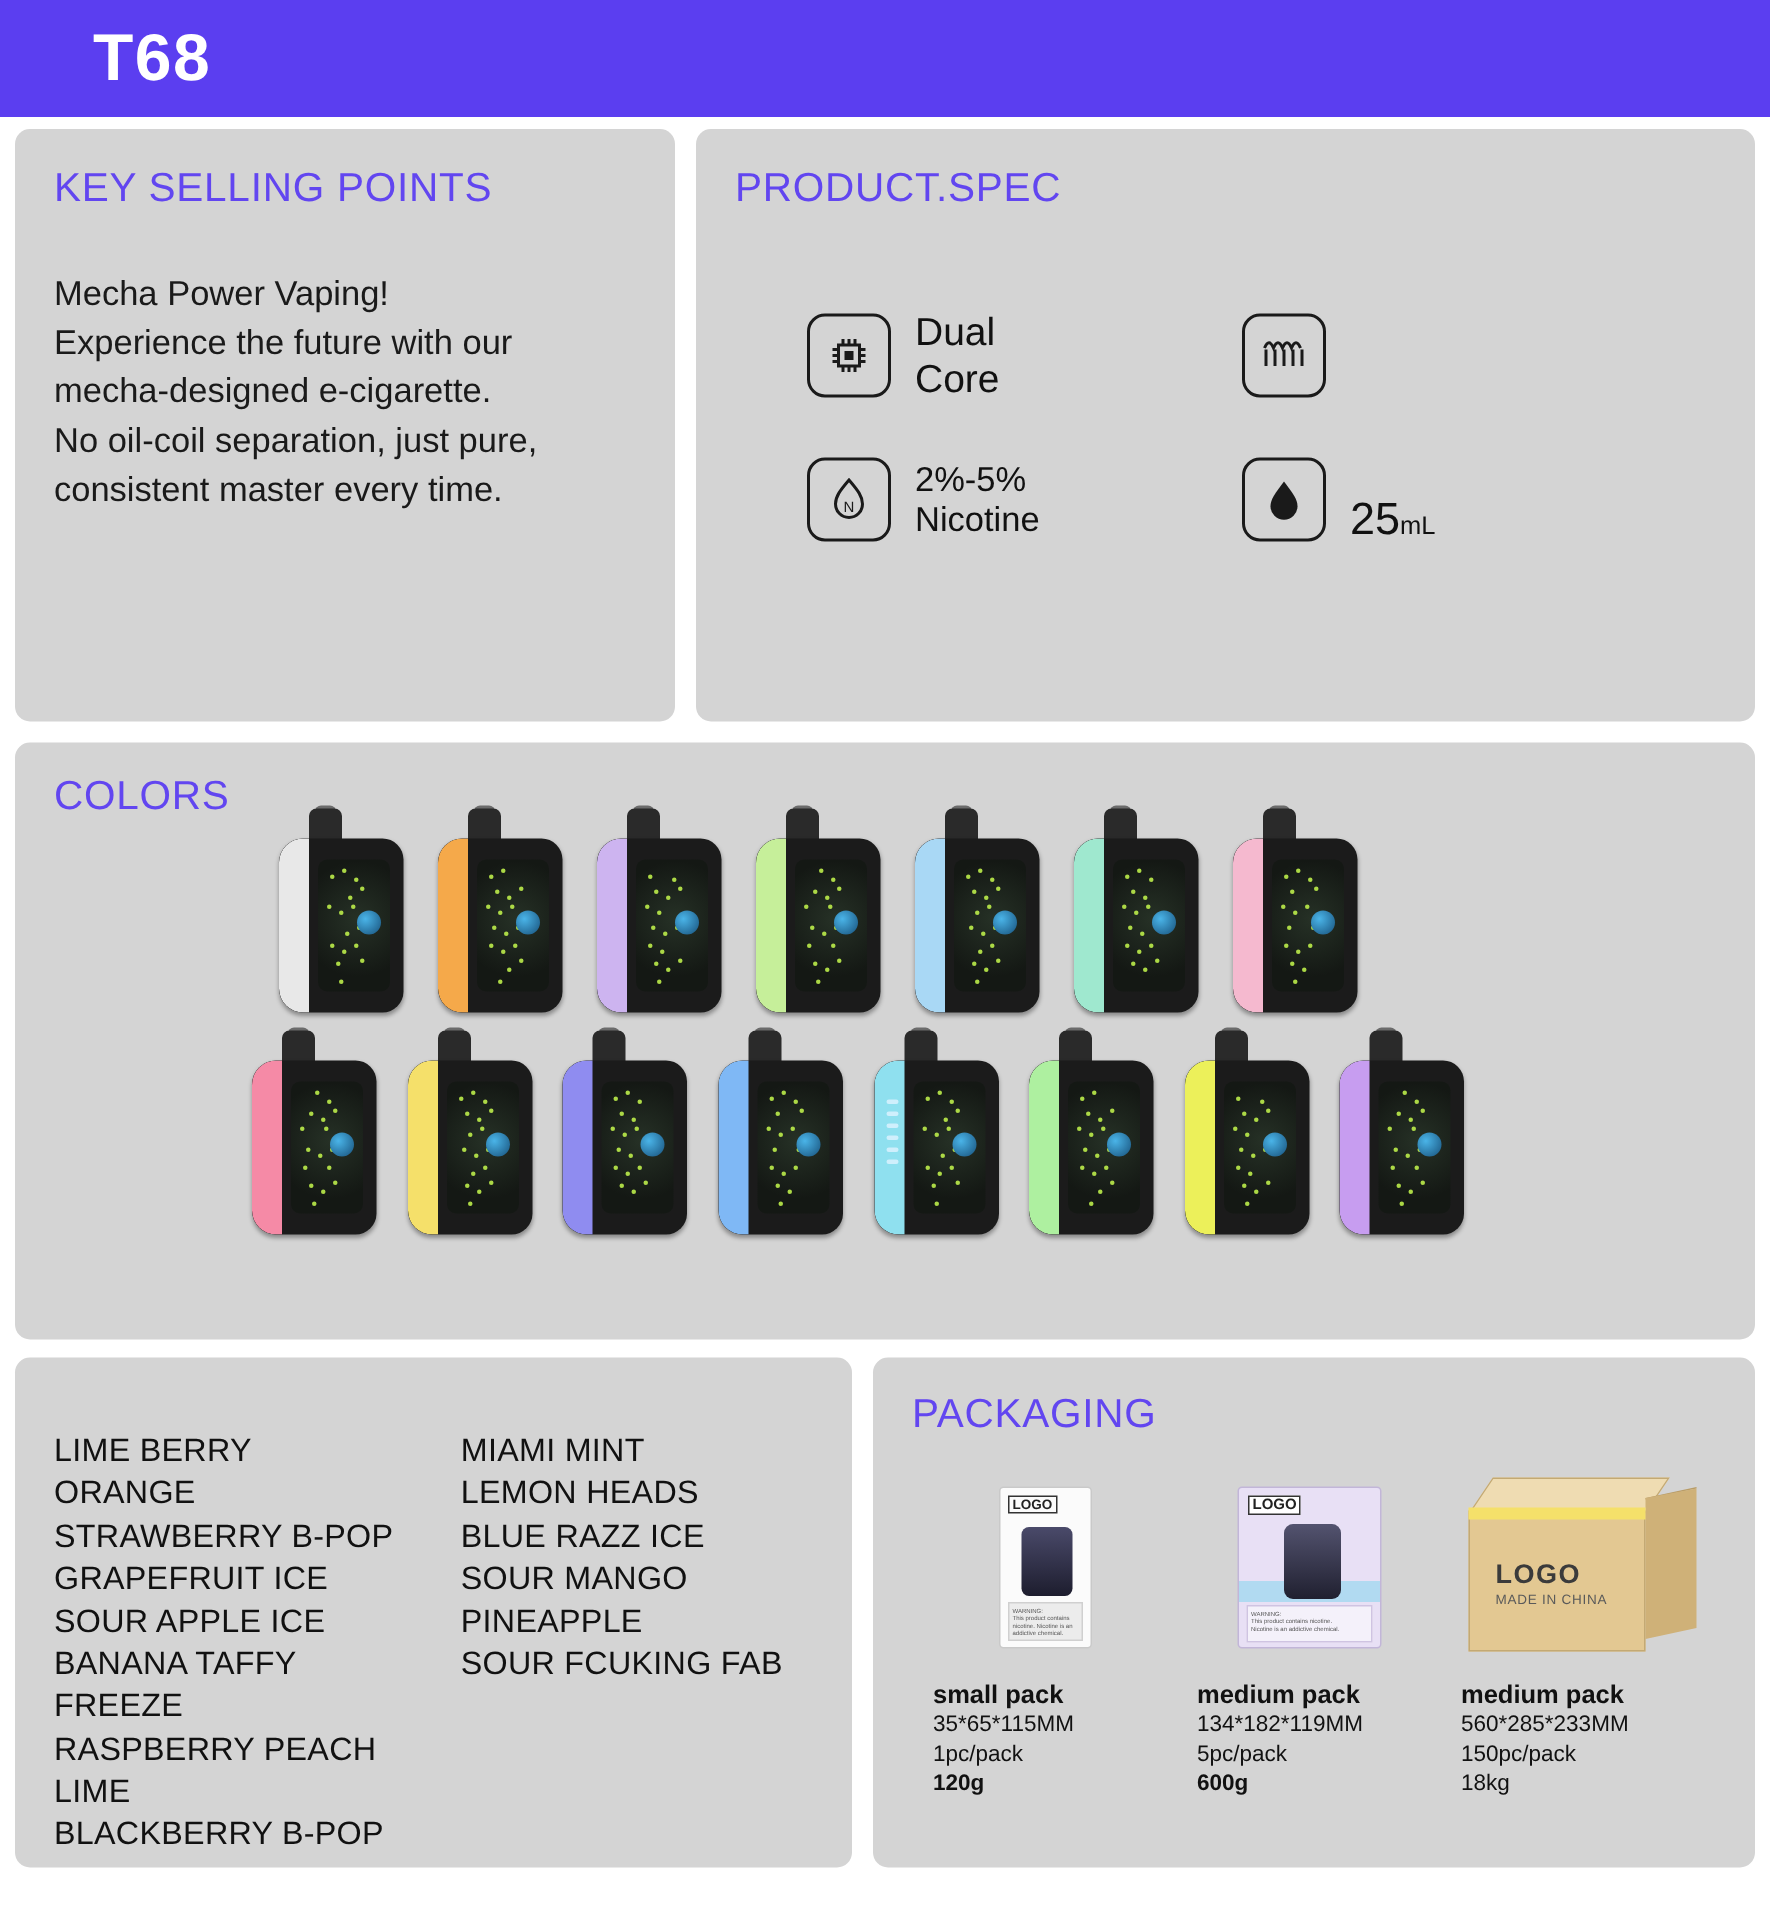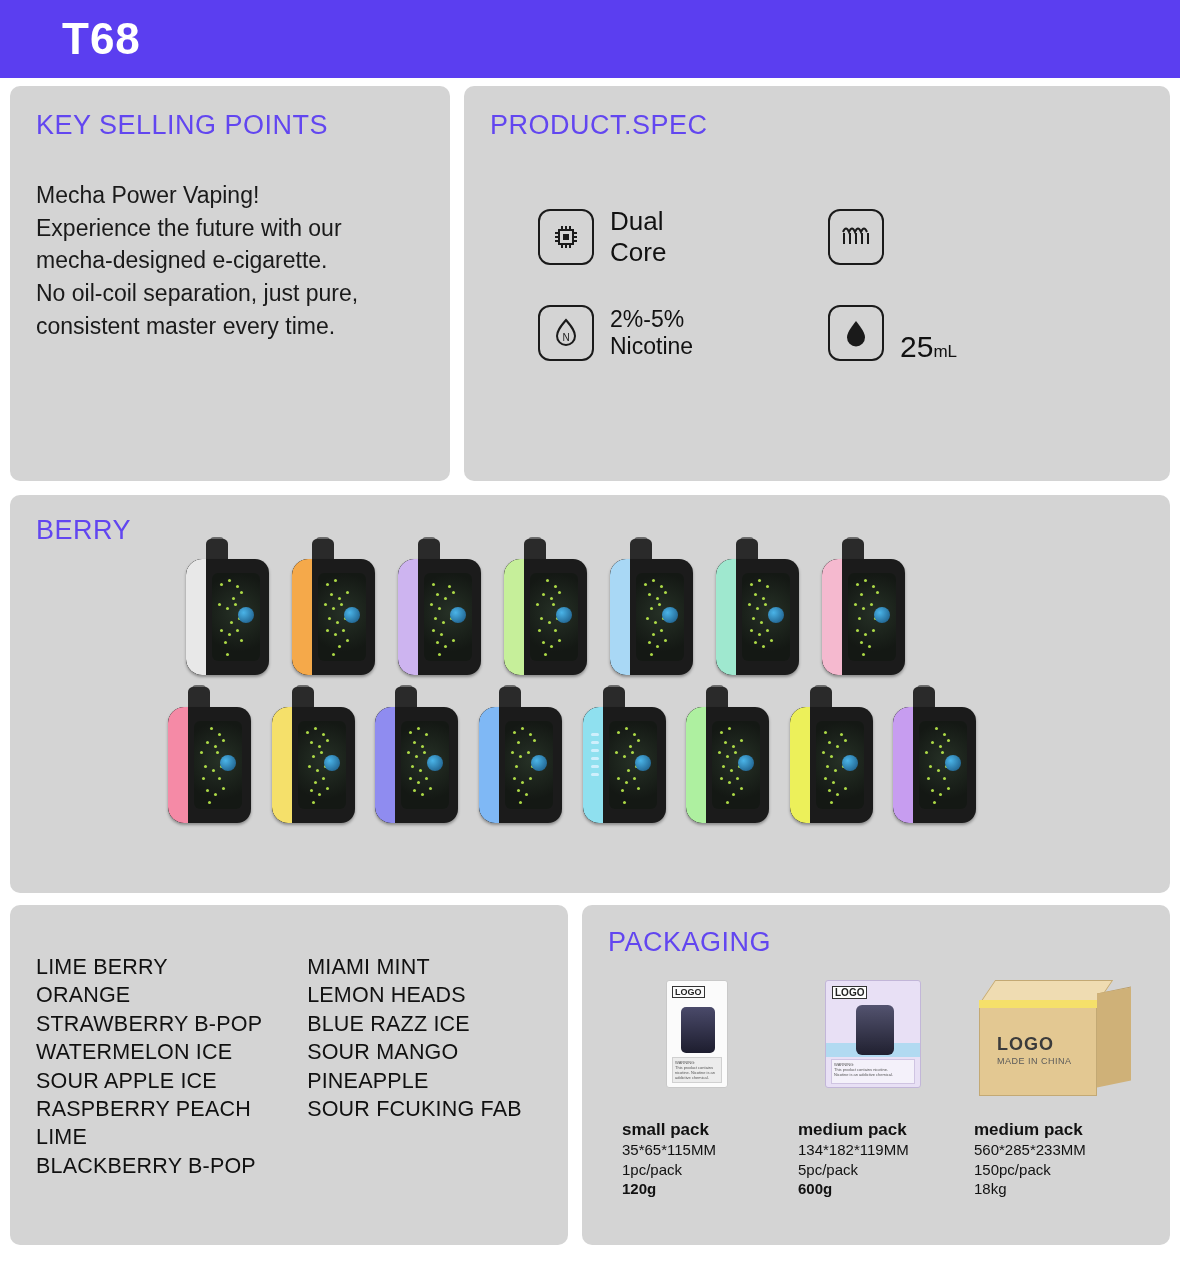--- a/index.html
+++ b/index.html
@@ -227,21 +227,21 @@
   .pack {
     width: 150px;
     display: flex;
     flex-direction: column;
     align-items: flex-start;
   }
   .pack-art {
     width: 100%;
     display: flex;
     justify-content: center;
-    align-items: flex-start;
+    align-items: center;
     height: 130px;
   }
   .pack-name {
     font-size: 17px;
     font-weight: bold;
     color: #111;
     margin-top: 10px;
   }
   .pack-line {
     font-size: 15px;
@@ -463,21 +463,21 @@
           <div class="spec-label">
             <span style="font-size:30px">25</span><span class="sm">mL</span>
           </div>
         </div>
 
       </div>
     </div>
   </div>
 
   <div class="panel colors">
-    <div class="panel-title">BERRY</div>
+    <div class="panel-title">COLORS</div>
     <div class="device-rows">
       <div class="device-row" id="row1">
           <div class="device">
             <div class="dev-tip"></div>
             <div class="dev-top"></div>
             <div class="dev-body">
               <div class="dev-stripe" style="background:#e8e8e8"></div>
               <div class="dev-screen">
                 <div class="dev-dots">
                   <i style="left:8px;top:10px"></i>
@@ -924,22 +924,23 @@
     </div>
   </div>
 
   <div class="row3">
 
     <div class="panel flavor">
       <div class="flavor-cols">
         <div class="flavor-col" id="flavor-col-1">
             <div class="flavor-item">LIME BERRY ORANGE</div>
             <div class="flavor-item">STRAWBERRY B-POP</div>
-            <div class="flavor-item">WATERMELON ICE</div>
+            <div class="flavor-item">GRAPEFRUIT ICE</div>
             <div class="flavor-item">SOUR APPLE ICE</div>
+            <div class="flavor-item">BANANA TAFFY FREEZE</div>
             <div class="flavor-item">RASPBERRY PEACH LIME</div>
             <div class="flavor-item">BLACKBERRY B-POP</div>
           </div>
         <div class="flavor-col" id="flavor-col-2">
             <div class="flavor-item">MIAMI MINT</div>
             <div class="flavor-item">LEMON HEADS</div>
             <div class="flavor-item">BLUE RAZZ ICE</div>
             <div class="flavor-item">SOUR MANGO PINEAPPLE</div>
             <div class="flavor-item">SOUR FCUKING FAB</div>
           </div>

